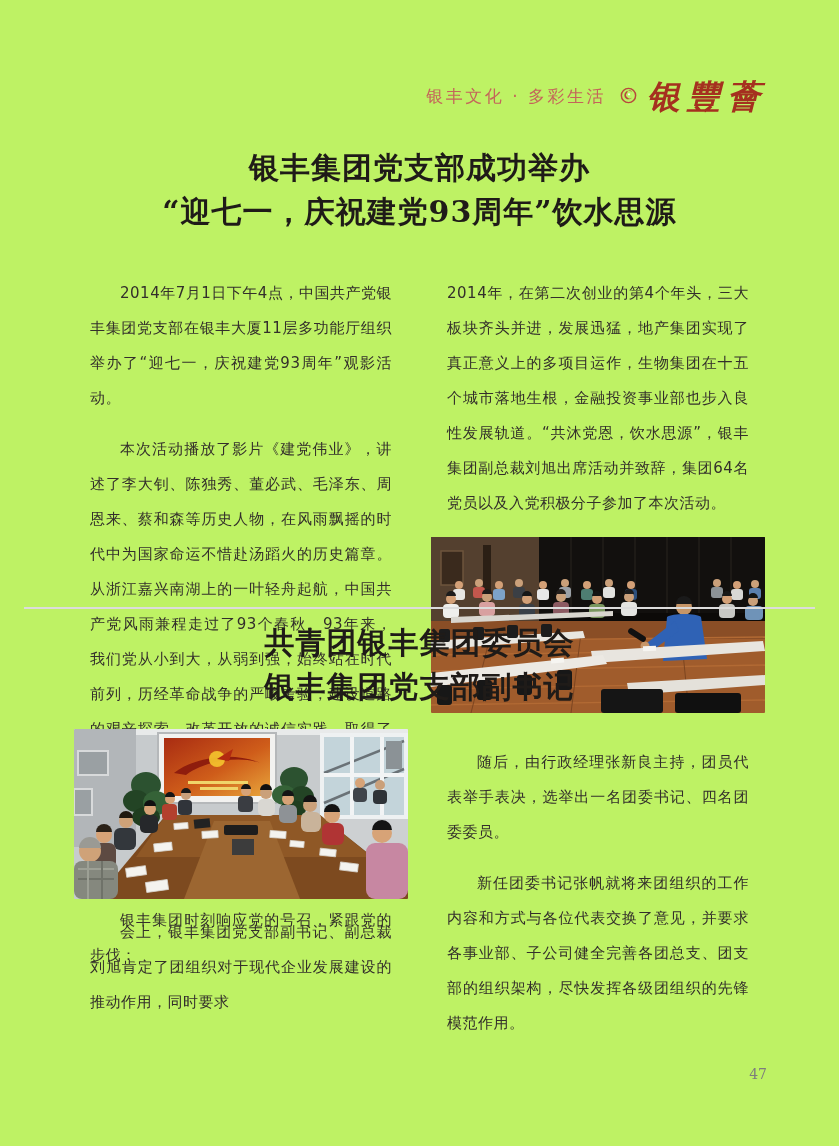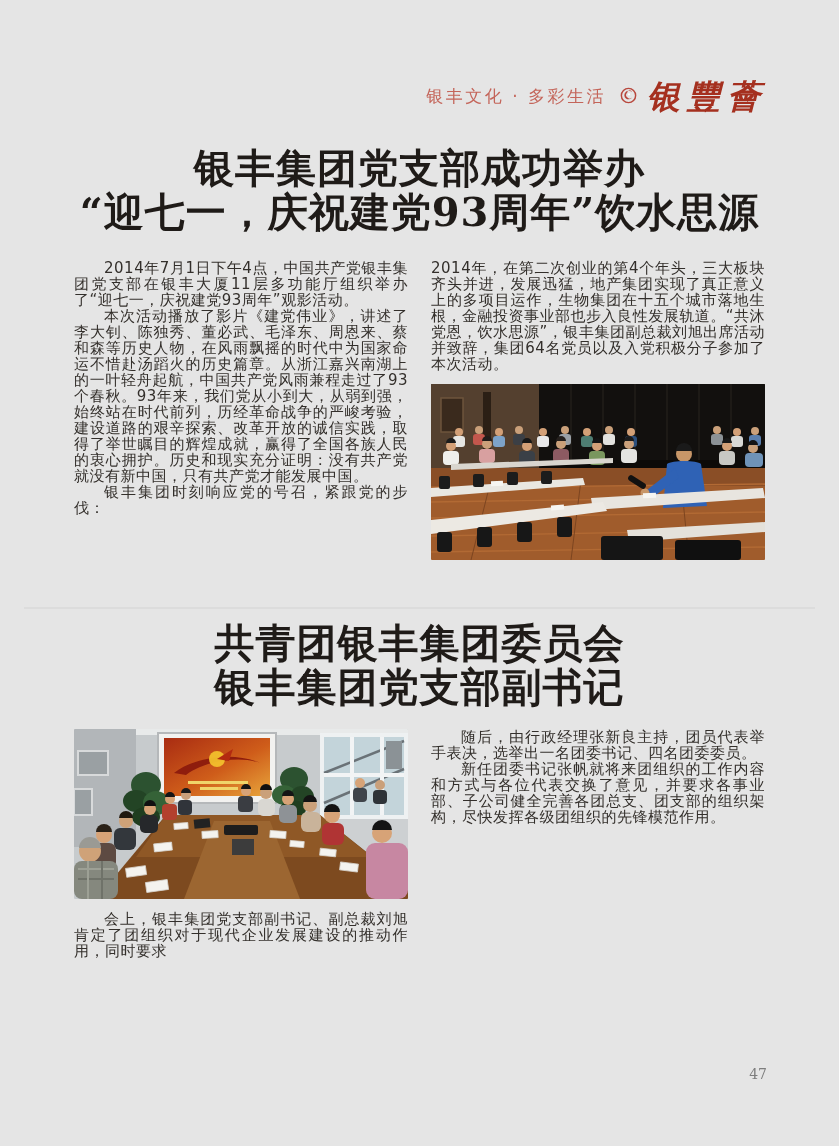--- a/index.html
+++ b/index.html
@@ -1,42 +1,42 @@
 <!DOCTYPE html>
 <html><head>
 <meta charset="utf-8">
 <style>
   html,body { margin:0; padding:0; background:#ffffff; }
   .page {
-    position:relative; width:839px; height:1146px; background:#e5e5e5;
+    position:relative; width:839px; height:1146px; background:#bef264;
     overflow:hidden; font-family:"DejaVu Sans","Liberation Sans",sans-serif;
   }
 
   
   .header { position:absolute; top:80px; right:72px; display:flex; align-items:center; }
   .tagline { font-size:17px; color:#c4655a; letter-spacing:2.5px; white-space:nowrap; }
   .swirl  { margin:2px 10px 0 14px; flex:0 0 auto; }
   .logo   {
     font-family:"DejaVu Serif","Liberation Serif",serif; font-style:italic; font-weight:bold;
     font-size:33px; color:#a5301f; letter-spacing:7px; white-space:nowrap; line-height:1;
   }
 
   
   .article { position:absolute; left:74px; width:691px; }
   .a1 { top:146px; }
   .a2 { top:621px; }
   .title {
     text-align:center; font-family:"DejaVu Serif","Liberation Serif",serif;
-    font-weight:900; font-size:40px; line-height:44px; color:#1f1b18; letter-spacing:1px;
+    font-weight:900; font-size:30px; line-height:44px; color:#1f1b18; letter-spacing:1px;
   }
   .cols { display:flex; gap:23px; margin-top:26px; }
   .a2 .cols { margin-top:20px; }
   .col { width:334px; flex:0 0 334px; }
   p.body {
-    margin:0; font-size:15px; line-height:16px; text-align:justify;
+    margin:16px; font-size:15px; line-height:35px; text-align:justify;
     color:#332f2b; letter-spacing:0.5px;
   }
   p.indent { text-indent:2em; }
 
   .photo { display:block; border-radius:1px; }
   .photo1 { margin-top:12px; }
   .photo2 { margin-bottom:12px; }
 
   .rule { position:absolute; top:607px; left:24px; width:791px; height:2px; background:#dcdcdc; }
 

